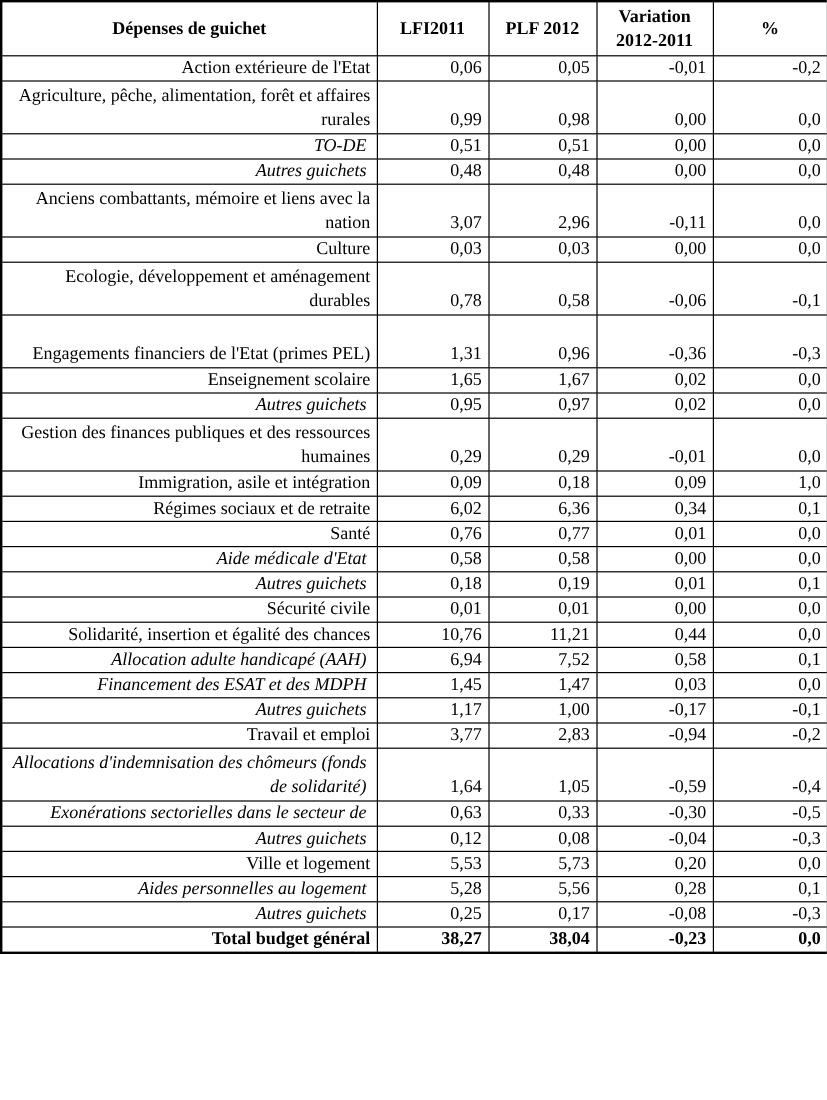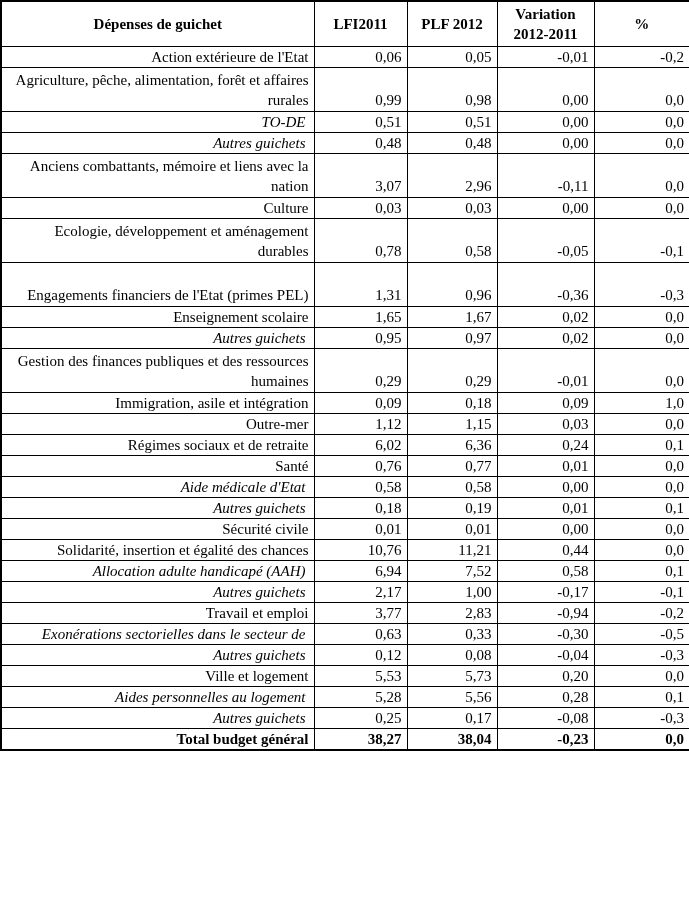--- a/index.html
+++ b/index.html
@@ -119,21 +119,21 @@
           <td class="label">Culture</td>
           <td class="num">0,03</td>
           <td class="num">0,03</td>
           <td class="num">0,00</td>
           <td class="num">0,0</td>
         </tr>
         <tr class="main tall">
           <td class="label">Ecologie, développement et aménagement durables</td>
           <td class="num">0,78</td>
           <td class="num">0,58</td>
-          <td class="num">-0,05</td>
+          <td class="num">-0,06</td>
           <td class="num">-0,1</td>
         </tr>
         <tr class="main tall">
           <td class="label">Engagements financiers de l'Etat (primes PEL)</td>
           <td class="num">1,31</td>
           <td class="num">0,96</td>
           <td class="num">-0,36</td>
           <td class="num">-0,3</td>
         </tr>
         <tr class="main single">
@@ -158,31 +158,24 @@
           <td class="num">0,0</td>
         </tr>
         <tr class="main single">
           <td class="label">Immigration, asile et intégration</td>
           <td class="num">0,09</td>
           <td class="num">0,18</td>
           <td class="num">0,09</td>
           <td class="num">1,0</td>
         </tr>
         <tr class="main single">
-          <td class="label">Outre-mer</td>
-          <td class="num">1,12</td>
-          <td class="num">1,15</td>
-          <td class="num">0,03</td>
-          <td class="num">0,0</td>
-        </tr>
-        <tr class="main single">
           <td class="label">Régimes sociaux et de retraite</td>
           <td class="num">6,02</td>
           <td class="num">6,36</td>
-          <td class="num">0,24</td>
+          <td class="num">0,34</td>
           <td class="num">0,1</td>
         </tr>
         <tr class="main single">
           <td class="label">Santé</td>
           <td class="num">0,76</td>
           <td class="num">0,77</td>
           <td class="num">0,01</td>
           <td class="num">0,0</td>
         </tr>
         <tr class="sub single">
@@ -214,33 +207,47 @@
           <td class="num">0,0</td>
         </tr>
         <tr class="sub single">
           <td class="label">Allocation adulte handicapé (AAH)</td>
           <td class="num">6,94</td>
           <td class="num">7,52</td>
           <td class="num">0,58</td>
           <td class="num">0,1</td>
         </tr>
         <tr class="sub single">
-          <td class="label">Autres guichets</td>
-          <td class="num">2,17</td>
+          <td class="label">Financement des ESAT et des MDPH</td>
+          <td class="num">1,45</td>
+          <td class="num">1,47</td>
+          <td class="num">0,03</td>
+          <td class="num">0,0</td>
+        </tr>
+        <tr class="sub single">
+          <td class="label">Autres guichets</td>
+          <td class="num">1,17</td>
           <td class="num">1,00</td>
           <td class="num">-0,17</td>
           <td class="num">-0,1</td>
         </tr>
         <tr class="main single">
           <td class="label">Travail et emploi</td>
           <td class="num">3,77</td>
           <td class="num">2,83</td>
           <td class="num">-0,94</td>
           <td class="num">-0,2</td>
         </tr>
+        <tr class="sub tall">
+          <td class="label">Allocations d'indemnisation des chômeurs (fonds de solidarité)</td>
+          <td class="num">1,64</td>
+          <td class="num">1,05</td>
+          <td class="num">-0,59</td>
+          <td class="num">-0,4</td>
+        </tr>
         <tr class="sub single">
           <td class="label">Exonérations sectorielles dans le secteur de</td>
           <td class="num">0,63</td>
           <td class="num">0,33</td>
           <td class="num">-0,30</td>
           <td class="num">-0,5</td>
         </tr>
         <tr class="sub single">
           <td class="label">Autres guichets</td>
           <td class="num">0,12</td>

